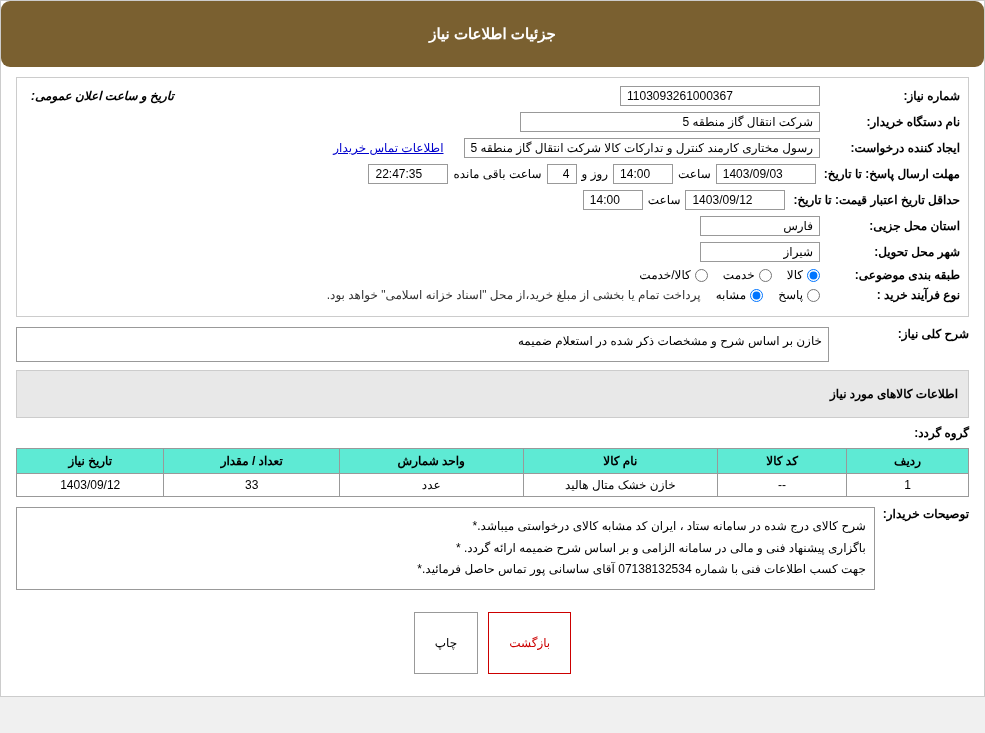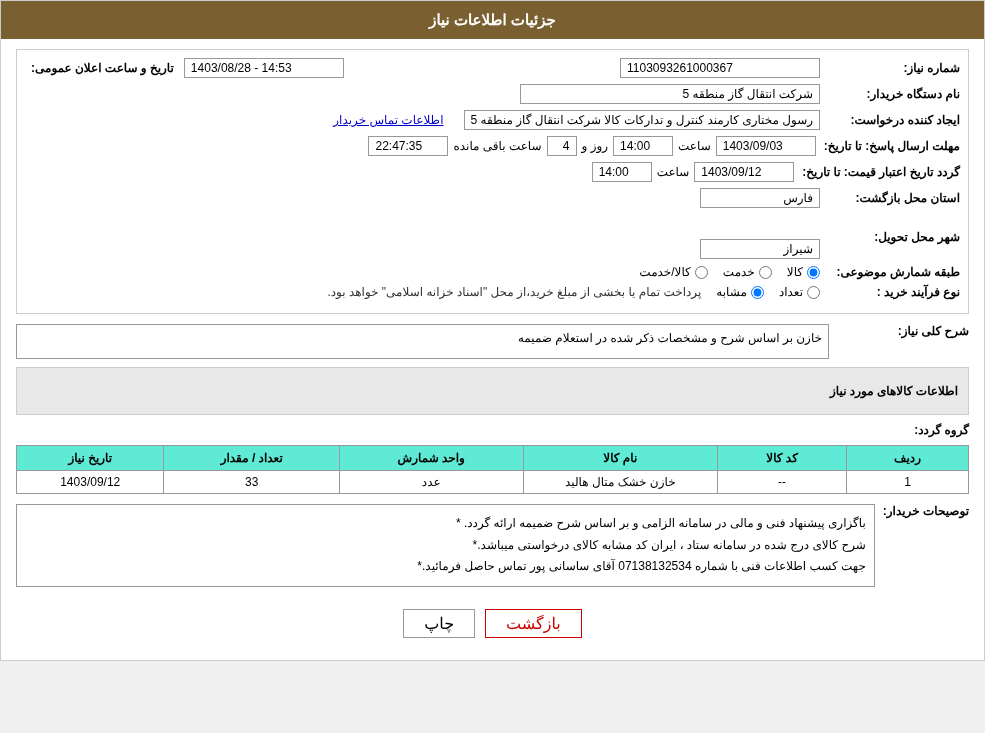--- a/index.html
+++ b/index.html
@@ -13,23 +13,24 @@
     .page-wrapper {
       background: #fff;
       max-width: 985px;
       margin: 0 auto;
       border: 1px solid #ccc;
     }
     .page-header {
       background: #7a6030;
       color: #fff;
       text-align: center;
-      padding: 10px;
+      padding: 24px;
       font-size: 15px;
       font-weight: bold;
+      border-radius: 9px;
     }
     .main-content {
       padding: 10px 15px;
     }
     .info-section {
       border: 1px solid #ccc;
       margin-bottom: 10px;
       padding: 8px;
     }
     .row {
@@ -104,40 +105,41 @@
       line-height: 1.8;
       text-align: right;
     }
     .bottom-buttons {
       display: flex;
       justify-content: center;
       gap: 10px;
       padding: 12px;
     }
     .btn {
-      padding: 4px 20px;
+      padding: 23px 20px;
       border: 1px solid #999;
       background: #f0f0f0;
       cursor: pointer;
       font-family: Tahoma, Arial, sans-serif;
-      font-size: 16px;
+      font-size: 12px;
     }
     .btn-print {
       background: #fff;
     }
     .btn-back {
       background: #fff;
       border: 1px solid #cc0000;
       color: #cc0000;
     }
     .field-label {
       font-weight: bold;
       text-align: right;
       white-space: nowrap;
       padding-left: 6px;
+      font-style: italic;
     }
     .field-value {
       border: 1px solid #999;
       background: #fff;
       padding: 2px 6px;
       min-height: 20px;
       display: inline-block;
     }
   </style>
 </head>
@@ -150,21 +152,20 @@
   </div>
 
   <div class="main-content">
 
     <div class="info-section">
 
       <div class="row">
         <span class="label">شماره نیاز:</span>
         <span class="field-value" style="min-width:200px; direction:ltr;">1103093261000367</span>
         <span style="flex:1;"></span>
-        <span class="field-value" style="min-width:160px; direction:ltr; margin-left:5px;">1403/08/28 - 14:53</span>
         <span class="field-label" style="margin-right:5px;">تاریخ و ساعت اعلان عمومی:</span>
       </div>
 
       <div class="row">
         <span class="label">نام دستگاه خریدار:</span>
         <span class="field-value value-box-wide" style="min-width:300px;">شرکت انتقال گاز منطقه 5</span>
       </div>
 
       <div class="row">
         <span class="label">ایجاد کننده درخواست:</span>
@@ -178,38 +179,38 @@
         <span class="field-value" style="min-width:100px; direction:ltr;">1403/09/03</span>
         <span style="margin: 0 5px;">ساعت</span>
         <span class="field-value" style="min-width:60px; direction:ltr;">14:00</span>
         <span style="margin: 0 5px;">روز و</span>
         <span class="field-value" style="min-width:30px;">4</span>
         <span style="margin: 0 5px;">ساعت باقی مانده</span>
         <span class="field-value" style="min-width:80px; direction:ltr;">22:47:35</span>
       </div>
 
       <div class="row">
-        <span class="label">گردد تاریخ اعتبار قیمت: تا تاریخ:</span>
+        <span class="label">حداقل تاریخ اعتبار قیمت: تا تاریخ:</span>
         <span class="field-value" style="min-width:100px; direction:ltr;">1403/09/12</span>
         <span style="margin: 0 5px;">ساعت</span>
         <span class="field-value" style="min-width:60px; direction:ltr;">14:00</span>
       </div>
 
       <div class="row">
-        <span class="label">استان محل بازگشت:</span>
+        <span class="label">استان محل جزیی:</span>
         <span class="field-value" style="min-width:120px;">فارس</span>
       </div>
 
       <div class="row">
         <span class="label">شهر محل تحویل:</span>
-        <span class="field-value" style="min-width:120px;margin-top:25px;">شیراز</span>
-      </div>
-
-      <div class="row">
-        <span class="label">طبقه شمارش موضوعی:</span>
+        <span class="field-value" style="min-width:120px;">شیراز</span>
+      </div>
+
+      <div class="row">
+        <span class="label">طبقه بندی موضوعی:</span>
         <div class="radio-group">
           <div class="radio-item">
             <input type="radio" name="category" checked="" style="">
             <span>کالا</span>
           </div>
           <div class="radio-item">
             <input type="radio" name="category" style="">
             <span>خدمت</span>
           </div>
           <div class="radio-item">
@@ -217,21 +218,21 @@
             <span>کالا/خدمت</span>
           </div>
         </div>
       </div>
 
       <div class="row">
         <span class="label">نوع فرآیند خرید :</span>
         <div class="radio-group">
           <div class="radio-item">
             <input type="radio" name="process" style="">
-            <span>تعداد</span>
+            <span>پاسخ</span>
           </div>
           <div class="radio-item">
             <input type="radio" name="process" checked="" style="">
             <span>مشابه</span>
           </div>
         </div>
         <span style="margin-right:15px; color:#333;">پرداخت تمام یا بخشی از مبلغ خرید،از محل "اسناد خزانه اسلامی" خواهد بود.</span>
       </div>
 
     </div>
@@ -270,22 +271,22 @@
               <td>33</td>
               <td>1403/09/12</td>
             </tr>
           </tbody>
       </table>
     </div>
 
     <div class="row" style="align-items:flex-start; margin-bottom:10px;">
       <span class="label" style="min-width:80px;">توصیحات خریدار:</span>
       <div class="buyer-notes" style="flex:1;">
+        <div>شرح کالای درج شده در سامانه ستاد ، ایران کد مشابه کالای درخواستی میباشد.*</div>
         <div>باگزاری پیشنهاد فنی و مالی در سامانه الزامی و بر اساس شرح ضمیمه ارائه گردد. *</div>
-        <div>شرح کالای درج شده در سامانه ستاد ، ایران کد مشابه کالای درخواستی میباشد.*</div>
         <div>جهت کسب اطلاعات فنی با شماره 07138132534 آقای ساسانی پور تماس حاصل فرمائید.*</div>
       </div>
     </div>
 
     <div class="bottom-buttons">
       <button class="btn btn-back">بازگشت</button>
       <button class="btn btn-print">چاپ</button>
     </div>
 
   </div>

